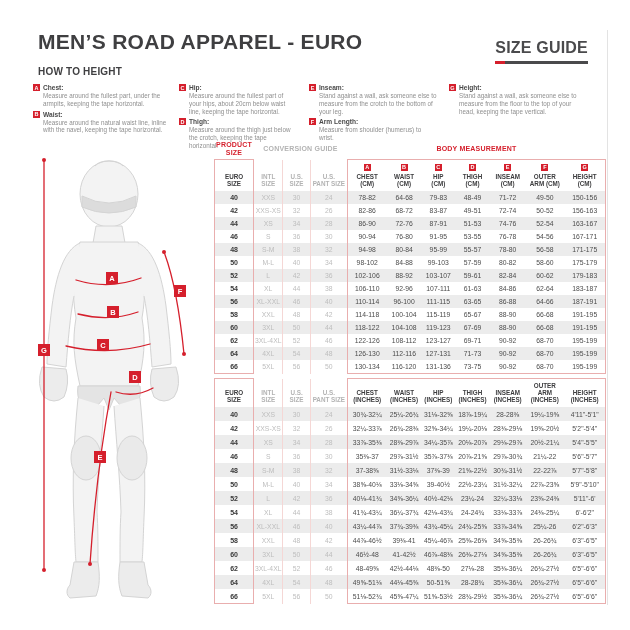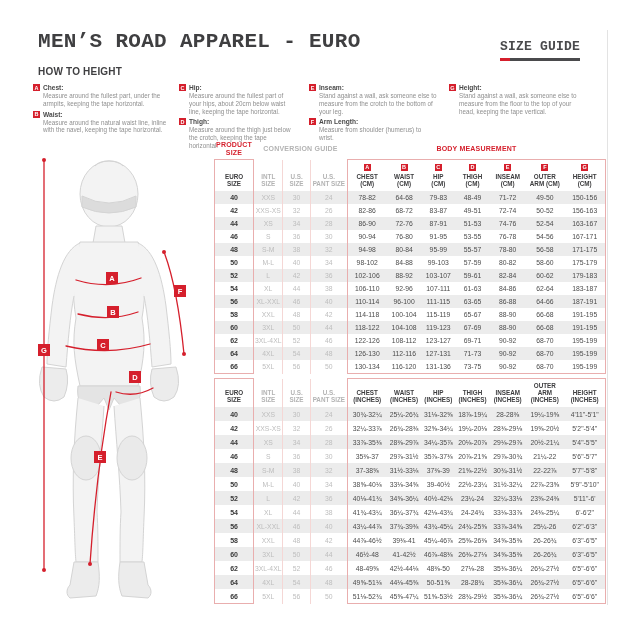--- a/index.html
+++ b/index.html
@@ -1,21 +1,21 @@
 <!DOCTYPE html>
 <html><head>
 <meta charset="utf-8">
 <style>
   html,body{margin:0;padding:0;}
   body{width:630px;height:630px;background:#fff;font-family:"Liberation Sans",sans-serif;position:relative;overflow:hidden;}
   .page{position:absolute;inset:0;}
 
-  .header{position:absolute;left:38px;top:30px;width:554px;font-family:Liberation Mono, monospace;}
+  .header{position:absolute;left:38px;top:30px;width:554px;}
   .page-title{font-size:21px;font-weight:bold;color:#3f3f41;margin:0;letter-spacing:.3px;}
-  .size-guide-tab{position:absolute;right:12px;top:9px;font-size:13px;font-weight:bold;color:#4a4a4c;letter-spacing:.2px;cursor:pointer;}
+  .size-guide-tab{position:absolute;right:4px;top:9px;font-size:16px;font-weight:bold;color:#4a4a4c;letter-spacing:.2px;cursor:pointer;}
   .size-guide-tab::after{content:"";display:block;height:3px;margin-top:4px;background:linear-gradient(to right,#d51f2c 0 10px,#4a4a4c 10px);}
 
   .htm-heading{position:absolute;left:38px;top:66px;font-size:10px;font-weight:bold;color:#3f3f41;letter-spacing:.2px;}
 
   .instructions{position:absolute;left:33px;top:84px;width:560px;display:flex;}
   .instr-col{box-sizing:border-box;padding-right:12px;}
   .instr-col:nth-child(1){width:146px;}
   .instr-col:nth-child(2){width:130px;}
   .instr-col:nth-child(3){width:140px;}
   .instr-col:nth-child(4){width:144px;}

